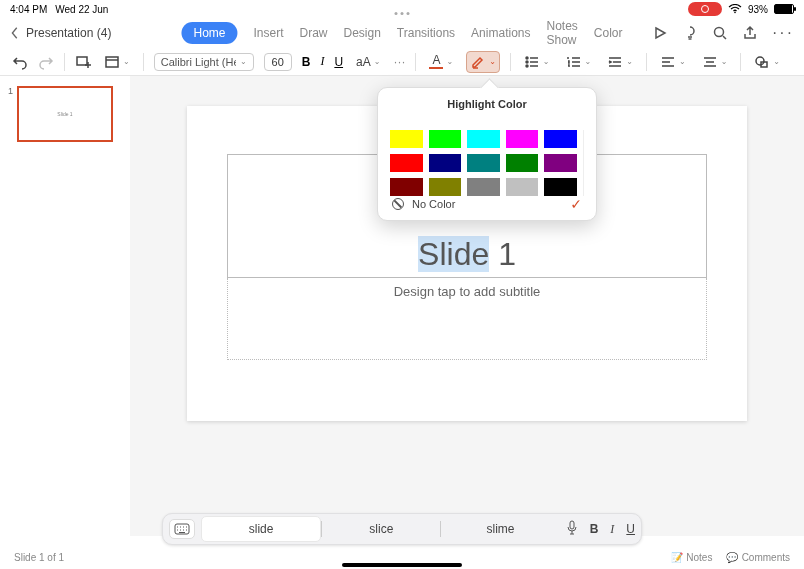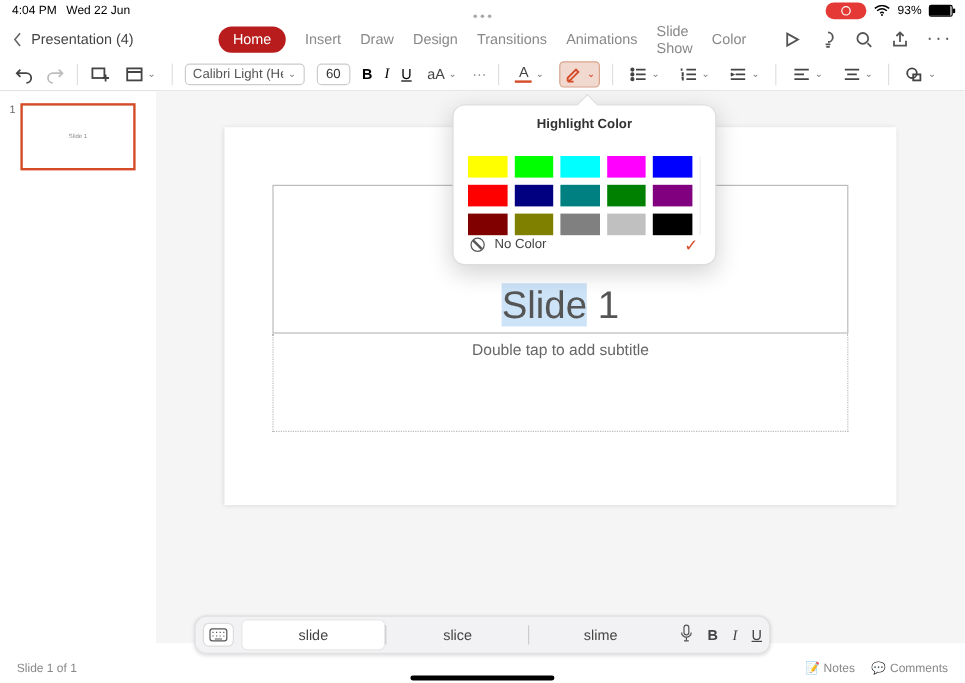--- a/index.html
+++ b/index.html
@@ -15,21 +15,21 @@
   .rec-dot { width: 8px; height: 8px; border-radius: 50%; border: 1.5px solid #fff; }
   .batt { width: 20px; height: 10px; border: 1px solid #000; border-radius: 2px; position: relative; }
   .batt::after { content: ""; position: absolute; right: -3px; top: 2px; width: 2px; height: 4px; background: #000; border-radius: 1px; }
   .batt-fill { background: #000; height: 100%; width: 93%; }
 
   
   .title-row { height: 30px; display: flex; align-items: center; padding: 0 10px; position: relative; }
   .back { display: flex; align-items: center; gap: 6px; color: #444; font-size: 12px; }
   .back svg { width: 10px; height: 14px; }
   .tabs-center { position: absolute; left: 50%; transform: translateX(-50%); display: flex; align-items: center; gap: 16px; font-size: 12px; color: #888; }
-  .tab-active { background: #b91c1c; color: #fff; padding: 4px 12px; border-radius: 12px; font-size: 12px; }
+  .tab-active { background: #3b82f6; color: #fff; padding: 4px 12px; border-radius: 12px; font-size: 12px; }
   .tool-icons { margin-left: auto; display: flex; gap: 14px; align-items: center; color: #555; }
   .tool-icons svg { width: 16px; height: 16px; stroke: #555; stroke-width: 1.5; fill: none; display: block; }
   .ellipsis { font-size: 16px; letter-spacing: 2px; color: #555; }
 
   
   .ribbon { height: 28px; display: flex; align-items: center; padding: 0 12px; gap: 10px; font-size: 12px; border-bottom: 1px solid #e5e5e5; }
   .ribbon svg { width: 16px; height: 16px; stroke: #444; stroke-width: 1.5; fill: none; display: block; }
   .font-box { border: 1px solid #ccc; border-radius: 4px; padding: 2px 6px; font-size: 11px; color: #555; width: 100px; overflow: hidden; white-space: nowrap; display: flex; align-items: center; gap: 4px; }
   .size-box { border: 1px solid #ccc; border-radius: 4px; padding: 2px 6px; font-size: 11px; color: #333; width: 28px; text-align: center; }
   .rbtn { display: flex; align-items: center; gap: 3px; color: #444; padding: 2px 3px; border-radius: 4px; }
@@ -115,21 +115,21 @@
       </svg>
     <span>Presentation (4)</span>
   </div>
   <div class="tabs-center">
     <span class="tab-active">Home</span>
     <span>Insert</span>
     <span>Draw</span>
     <span>Design</span>
     <span>Transitions</span>
     <span>Animations</span>
-    <span>Slide Show</span>
+    <span>Notes Show</span>
     <span>Color</span>
   </div>
   <div class="tool-icons">
     <svg viewBox="0 0 16 16">
         <path d="M4 3 L13 8 L4 13 Z"></path>
       </svg>
     <svg viewBox="0 0 16 16">
         <path d="M8 2 A4 4 0 0 1 8 10 M6 12 H10 M6.5 14 H9.5"></path>
       </svg>
     <svg viewBox="0 0 16 16">
@@ -248,21 +248,21 @@
     </div>
   </div>
   <div class="canvas">
     <div class="slide">
       <div class="title-box">
         <span class="title-text">
           <span class="sel-word">Slide</span><span> 1</span>
         </span>
       </div>
       <div class="subtitle-box">
-        <span>Double tap to add subtitle</span>
+        <span>Design tap to add subtitle</span>
       </div>
     </div>
   </div>
 </div>
 
 <div class="popover">
   <div class="popover-title">Highlight Color</div>
   <div class="swatch-grid" id="swatch-grid">
       <div class="swatch" style="background: rgb(255, 255, 0);"></div>
       <div class="swatch" style="background: rgb(0, 255, 0);"></div>

